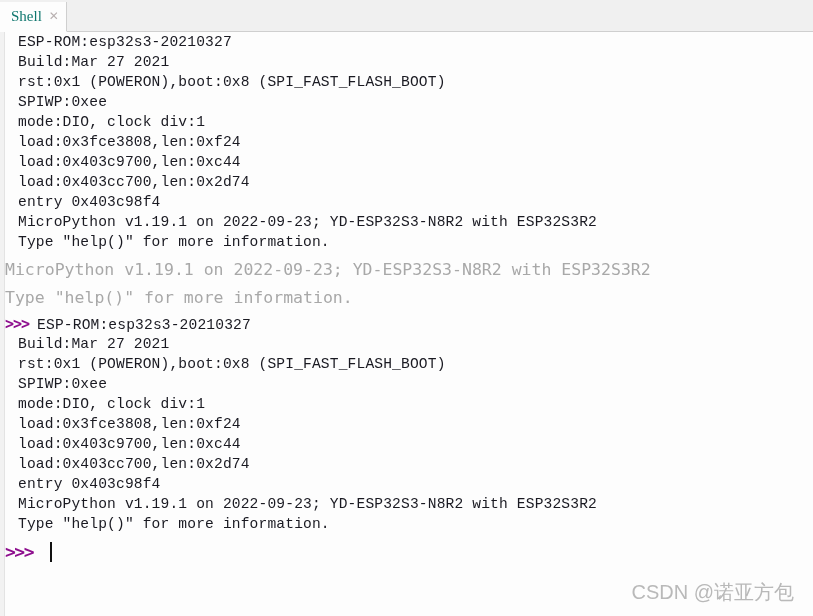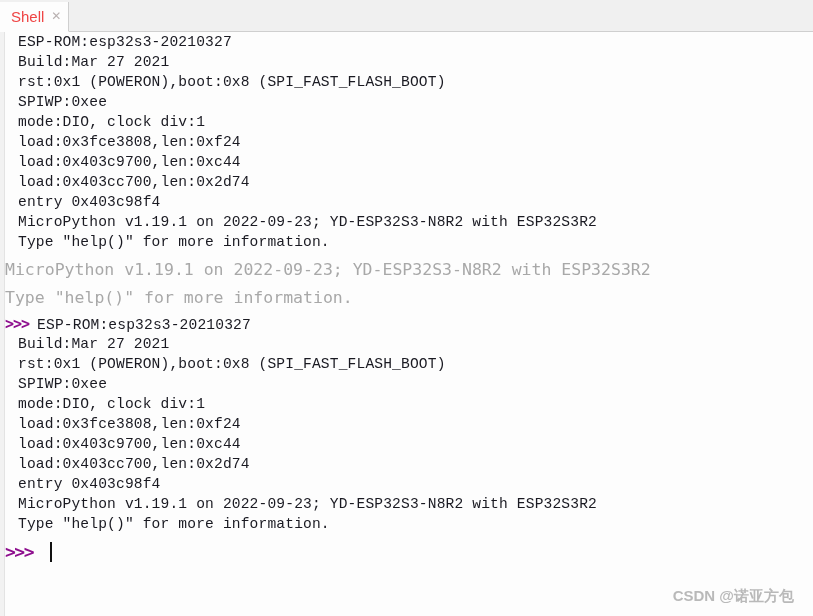--- a/index.html
+++ b/index.html
@@ -43,23 +43,23 @@
     border-bottom: 1px solid #fdfdfd;
     border-top: none;
     border-left: none;
     display: flex;
     align-items: center;
     padding: 0 7px 0 11px;
     margin-bottom: -1px;
     cursor: default;
   }
   .tab-label {
-    font-family: Liberation Sans, sans-serif;
+    font-family: Liberation Serif, serif;
     font-size: 15px;
-    color: #ef4444;
+    color: #0f766e;
     line-height: 1;
     padding-bottom: 1px;
     text-align: right;
   }
   .tab-close {
     margin-left: 7px;
     font-family: "Liberation Sans", sans-serif;
     font-size: 12px;
     color: #b8b0b0;
     line-height: 1;
@@ -168,25 +168,24 @@
 
   .spacer-sm { height: 4px; }
   .spacer-xs { height: 2px; }
 
   
   .watermark {
     position: absolute;
     right: 19px;
     bottom: 10px;
     font-family: "Liberation Sans", sans-serif;
-    font-size: 15px;
+    font-size: 20px;
     color: #b9b9b9;
     white-space: pre;
     user-select: none;
-    font-weight: bold;
   }
 </style>
 </head>
 <body>
 
 <div id="app">
 
   <div class="tabbar">
     <div class="tab">
       <span class="tab-label">Shell</span>

